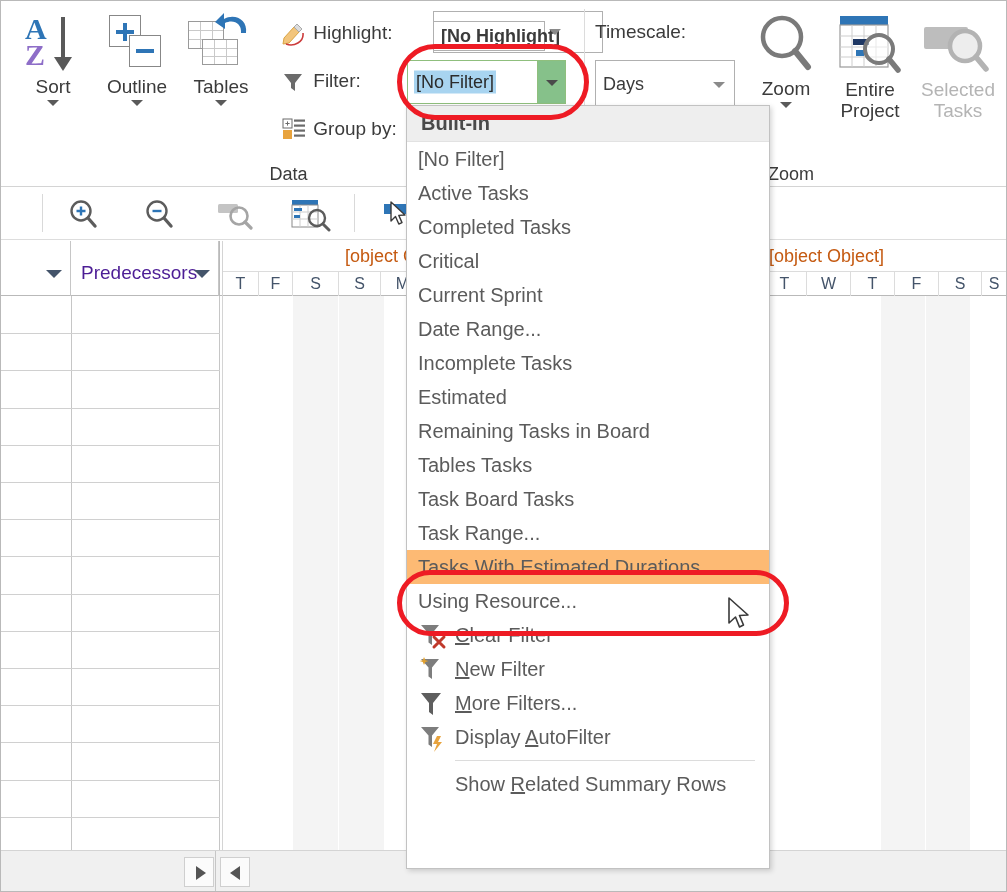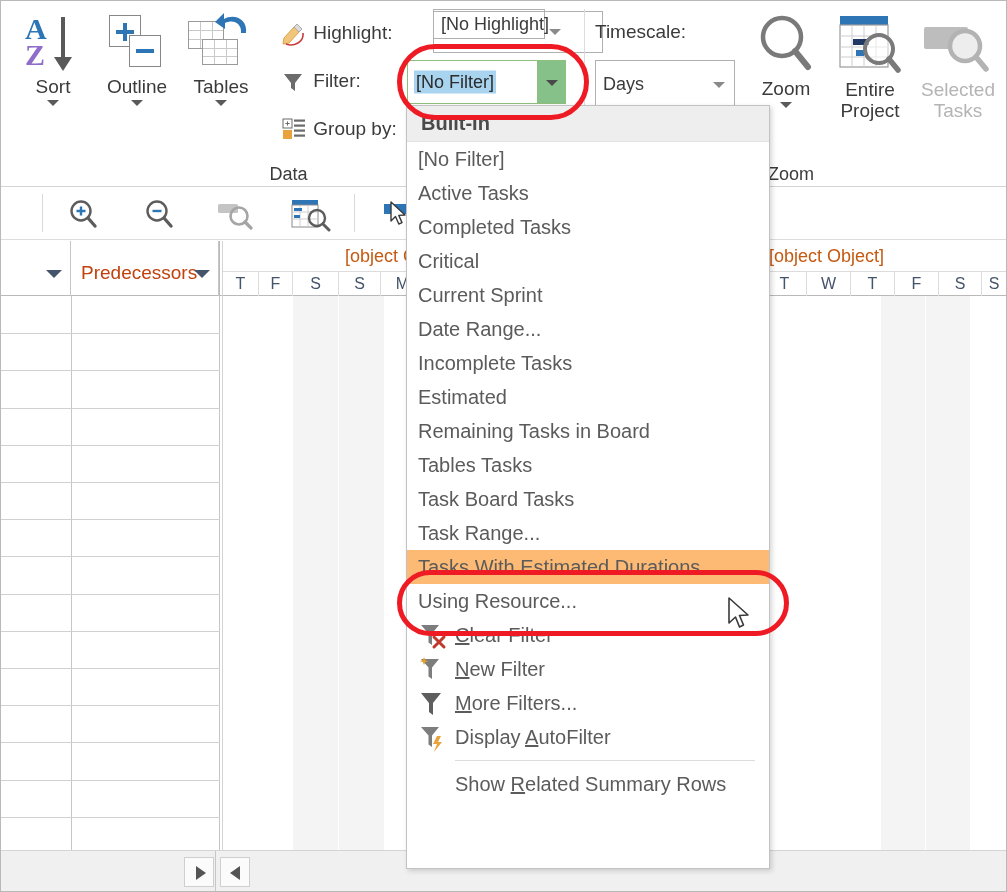--- a/index.html
+++ b/index.html
@@ -114,21 +114,21 @@
   .tb-ico { position:absolute; top:10px; width:44px; height:32px; }
   .tb-sep { position:absolute; top:6px; width:1px; height:38px; background:#d9d9d9; }
 
   
   #sheet { position:absolute; left:0; top:240px; width:1005px; height:611px; background:#fff; }
 
   #hdrRow { position:absolute; left:0; top:0; width:100%; height:55px; background:#fff;
             border-bottom:1px solid #b9b9b9; }
   .hdr-cell { position:absolute; top:0; height:55px; border-right:1px solid #c6c6c6;
               display:flex; align-items:flex-end; }
-  .hdr-cell .txt { font-size:19px; color:#c2410c; padding:0 0 12px 10px; }
+  .hdr-cell .txt { font-size:19px; color:#4c1d95; padding:0 0 12px 10px; }
   .hdr-cell .flt {
     position:absolute; right:8px; bottom:18px;
     width:0;height:0;border-left:8px solid transparent;border-right:8px solid transparent;
     border-top:8px solid #44546a;
   }
 
   .row-line { position:absolute; height:1px; background:#d0d0d0; }
   .col-line { position:absolute; width:1px; background:#c6c6c6; }
 
   
@@ -241,21 +241,21 @@
       <span style="display:inline-block;vertical-align:middle;width:28px;height:22px;position:relative;">
         <svg width="28" height="24" viewBox="0 0 28 24">
           <path d="M4 16 L14 5 L19 10 L9 21 L3 22 Z" fill="#f2c57c" stroke="#d9a443" stroke-width="1"></path>
           <path d="M14 5 L17 2 L22 7 L19 10 Z" fill="#dcdcdc" stroke="#aaa" stroke-width="1"></path>
           <path d="M6 22 C14 25, 24 20, 23 11" fill="none" stroke="#cc3b3b" stroke-width="1.6"></path>
         </svg>
       </span>
       <span style="vertical-align:middle;">Highlight:</span>
     </div>
 
-    <div class="combo" id="highlight-combo" style="left:432px; top:8px; width:112px; height:30px;">
+    <div class="combo" id="highlight-combo" style="left:432px; top:20px; width:112px; height:30px;font-weight:bold;">
       <span class="val">[No Highlight]</span>
     </div>
     <div style="position:absolute;left:432px;top:10px;width:170px;height:42px;border:1px solid #b0b0b0;background:transparent;"></div>
     <div style="position:absolute;left:548px;top:28px;width:0;height:0;border-left:6px solid transparent;border-right:6px solid transparent;border-top:6px solid #8a8a8a;"></div>
 
     <div class="lbl-row" style="left:281px; top:68px;">
       <span style="display:inline-block;vertical-align:middle;width:26px;height:22px;position:relative;">
         <svg width="24" height="24" viewBox="0 0 24 24">
           <path d="M2 4 L20 4 L13 13 L13 21 L9 18 L9 13 Z" fill="#6b6b6b"></path>
         </svg>

